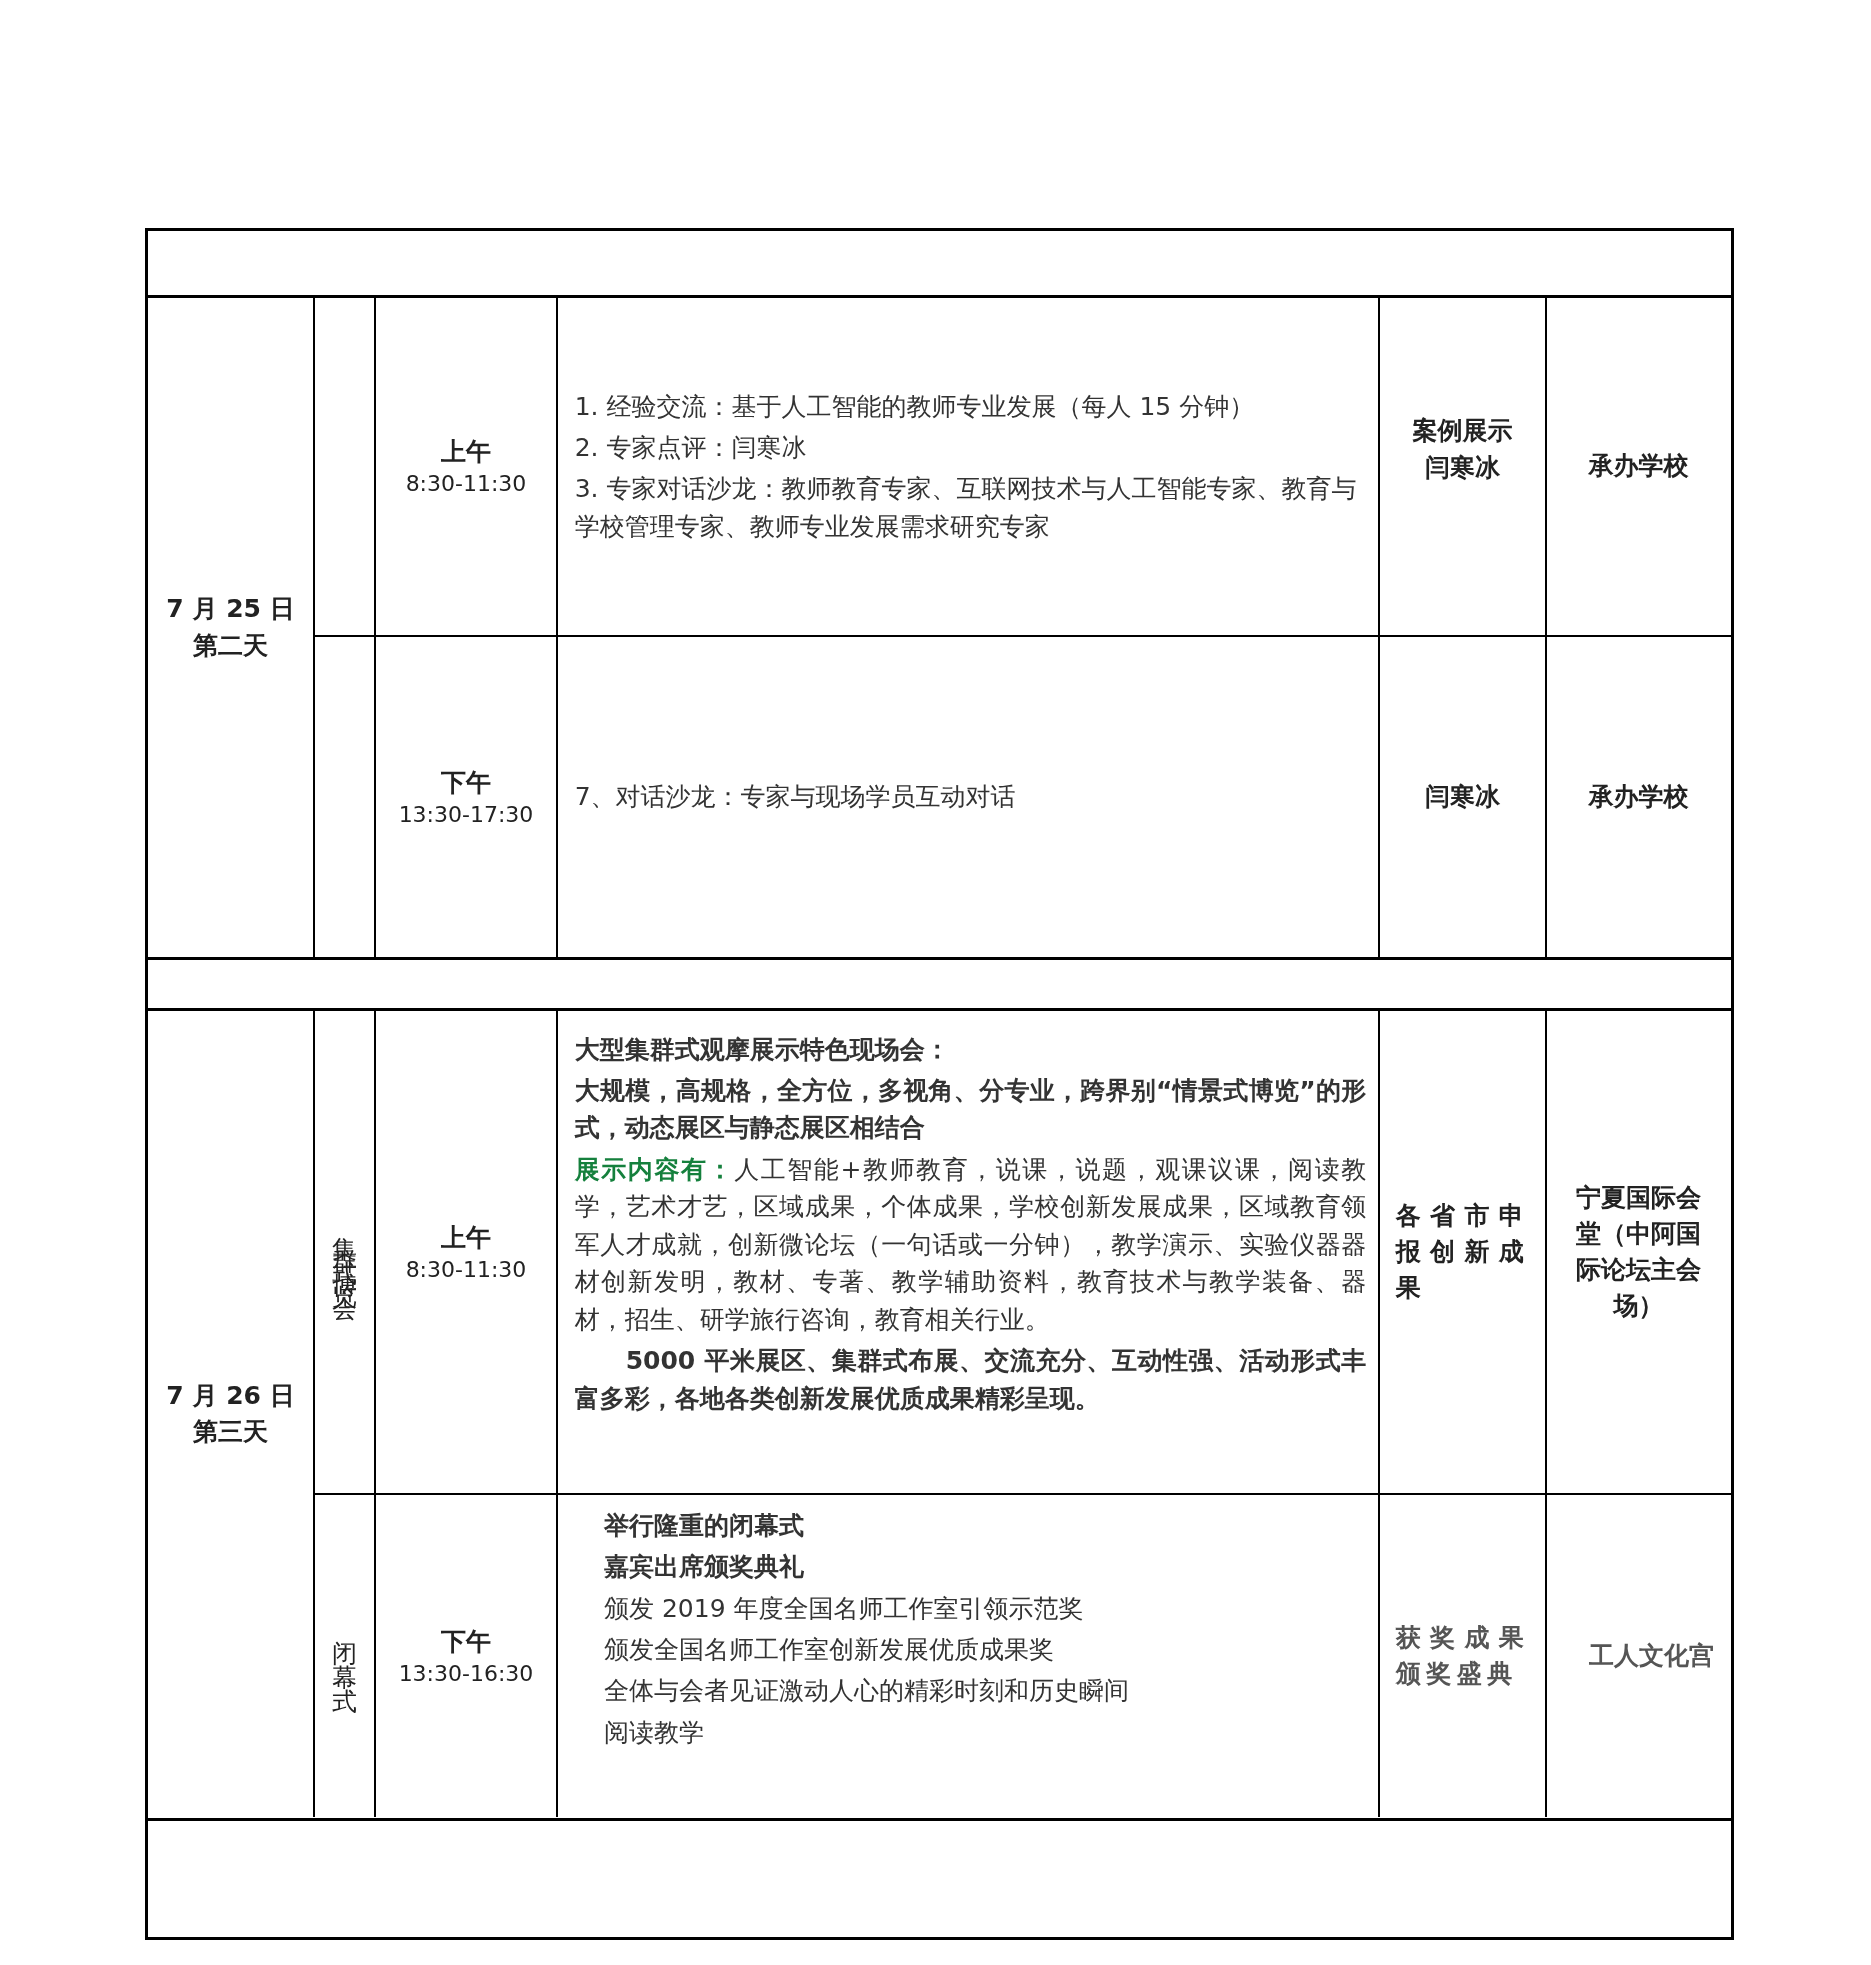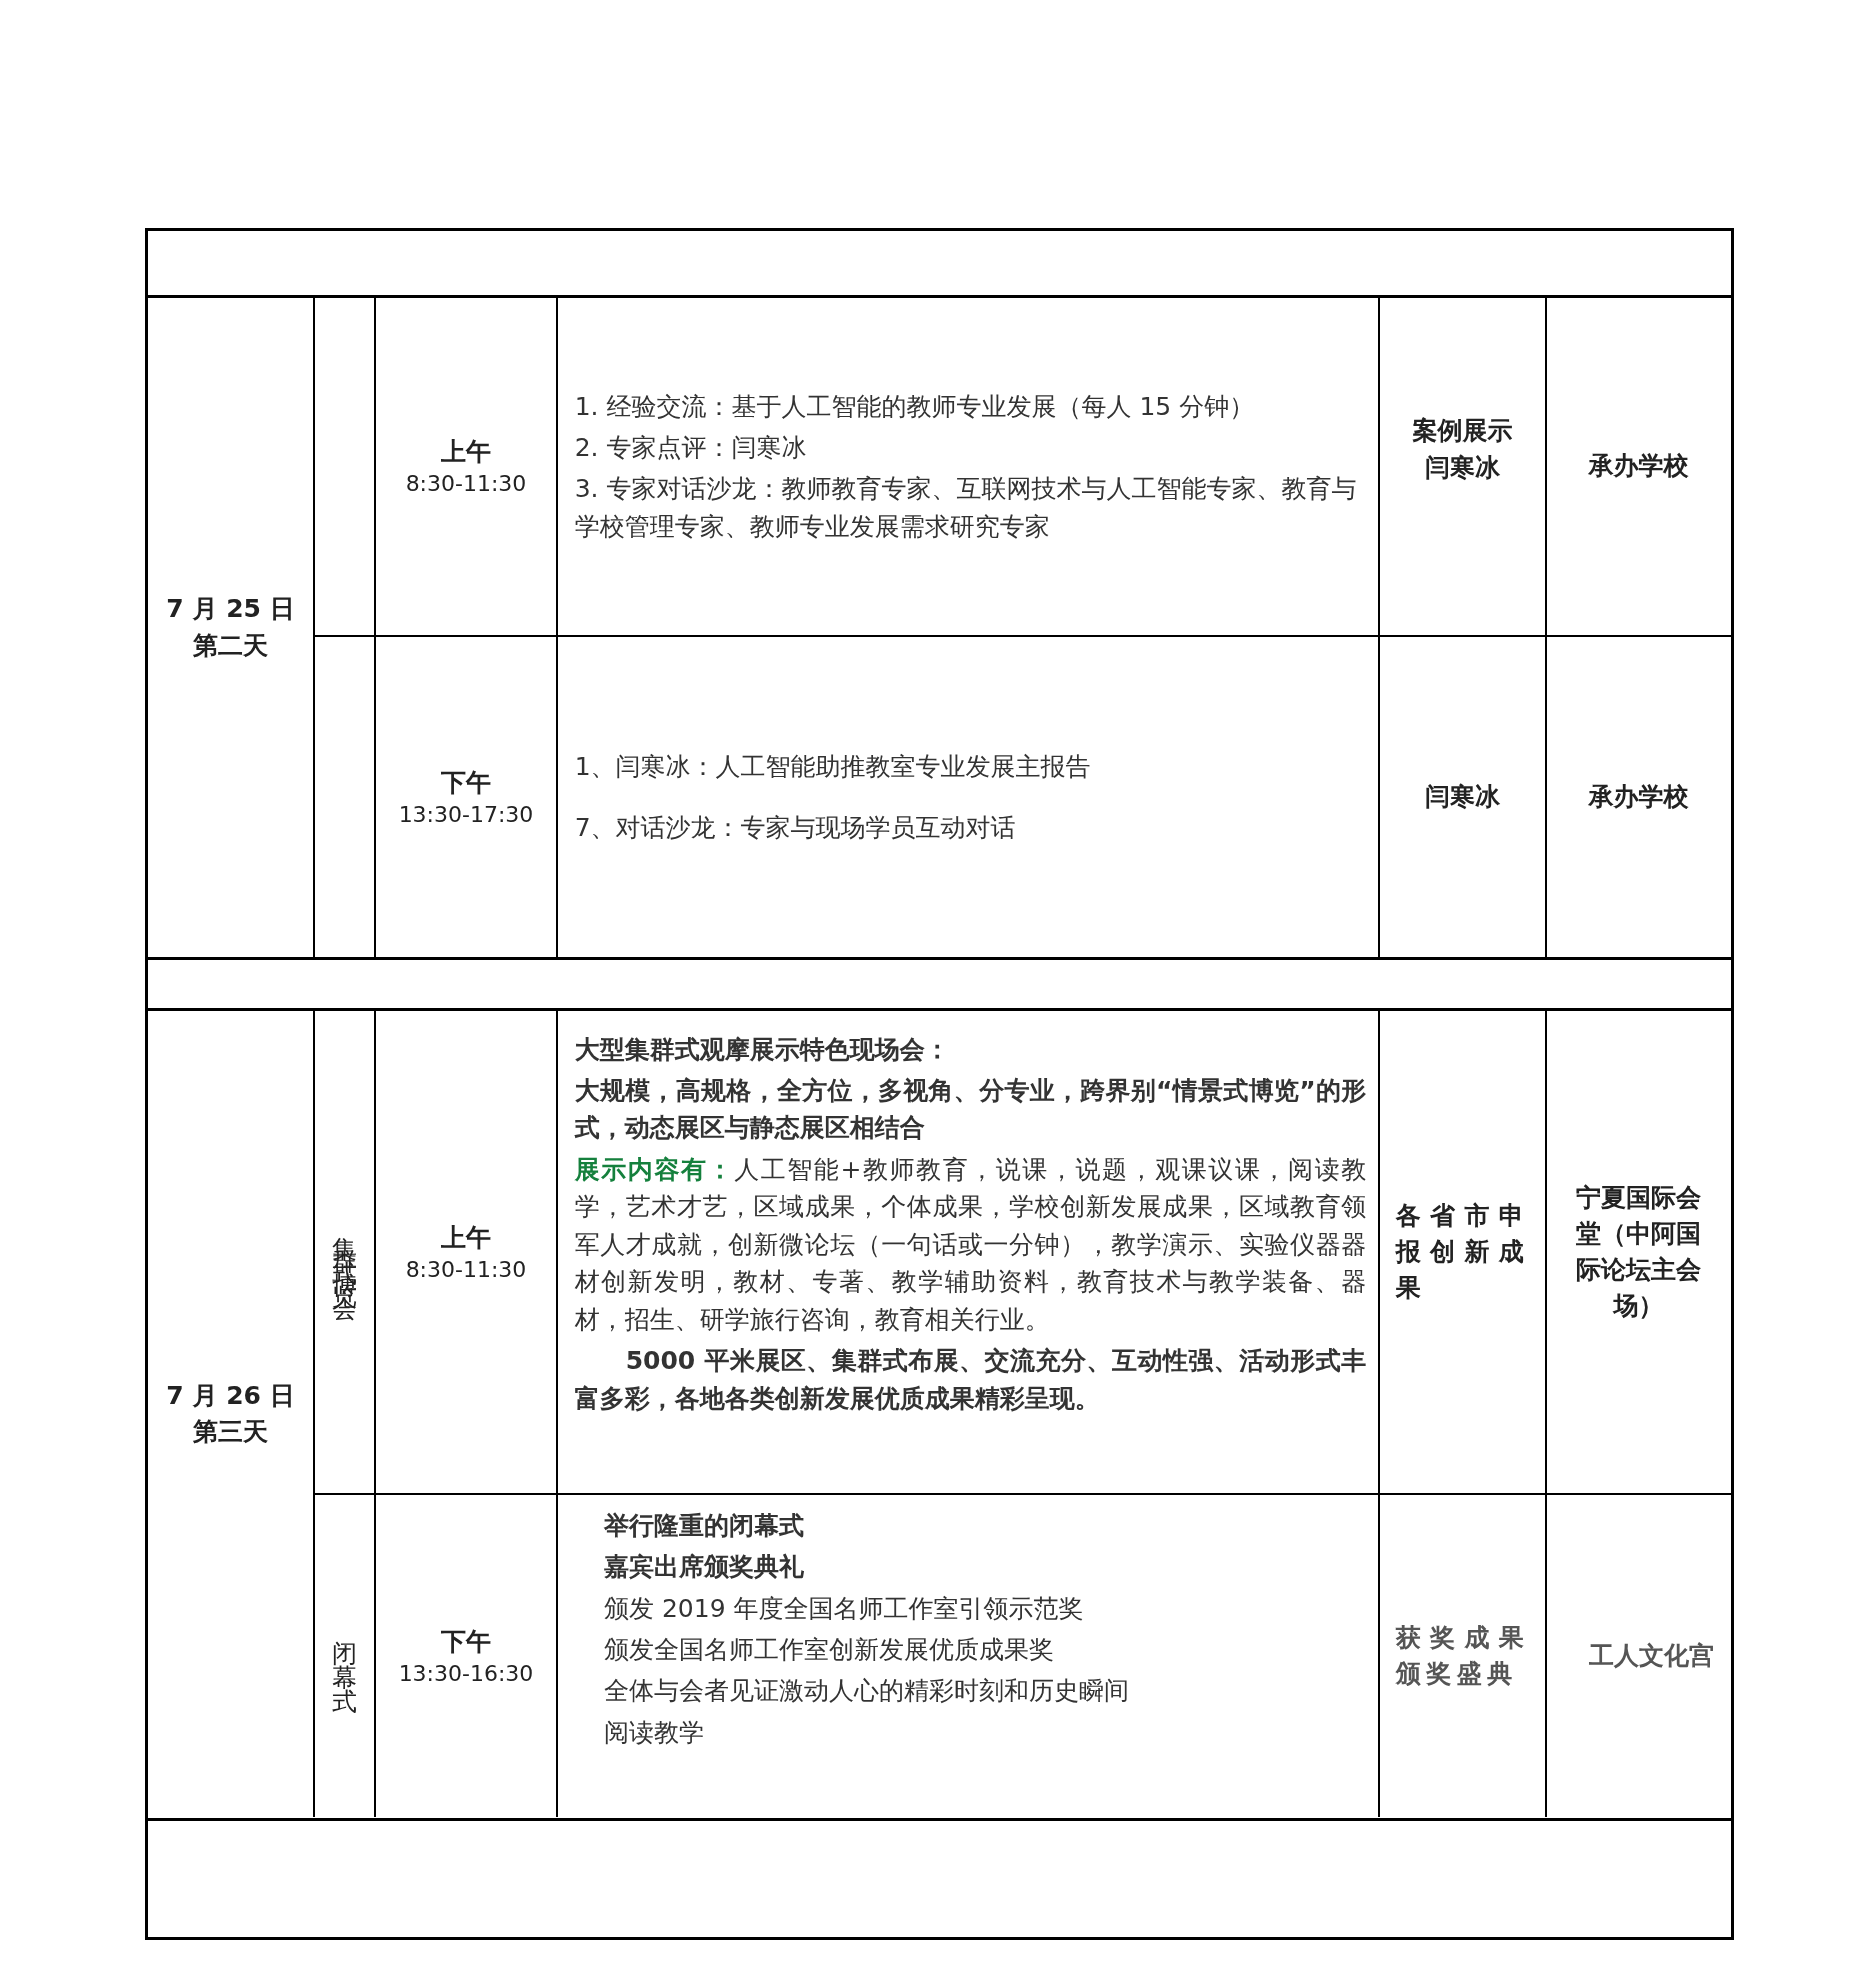--- a/index.html
+++ b/index.html
@@ -74,21 +74,20 @@
   </div>
 
   <div class="cell" style="left:228px;top:406px;width:180px;height:320px;">
     <div>
       <div class="txt">下午</div>
       <div class="time">13:30-17:30</div>
     </div>
   </div>
   <div class="cell content" style="left:411px;top:406px;width:819px;height:320px;">
     <div>
-      <div class="line light" style="margin-bottom:23.6px;">1、闫寒冰：人工智能助推教室专业发展主报告</div>
       <div class="line light">7、对话沙龙：专家与现场学员互动对话</div>
     </div>
   </div>
   <div class="cell" style="left:1232px;top:406px;width:165px;height:320px;">
     <div class="txt">闫寒冰</div>
   </div>
   <div class="cell" style="left:1399px;top:406px;width:183px;height:320px;">
     <div class="txt">承办学校</div>
   </div>
 

